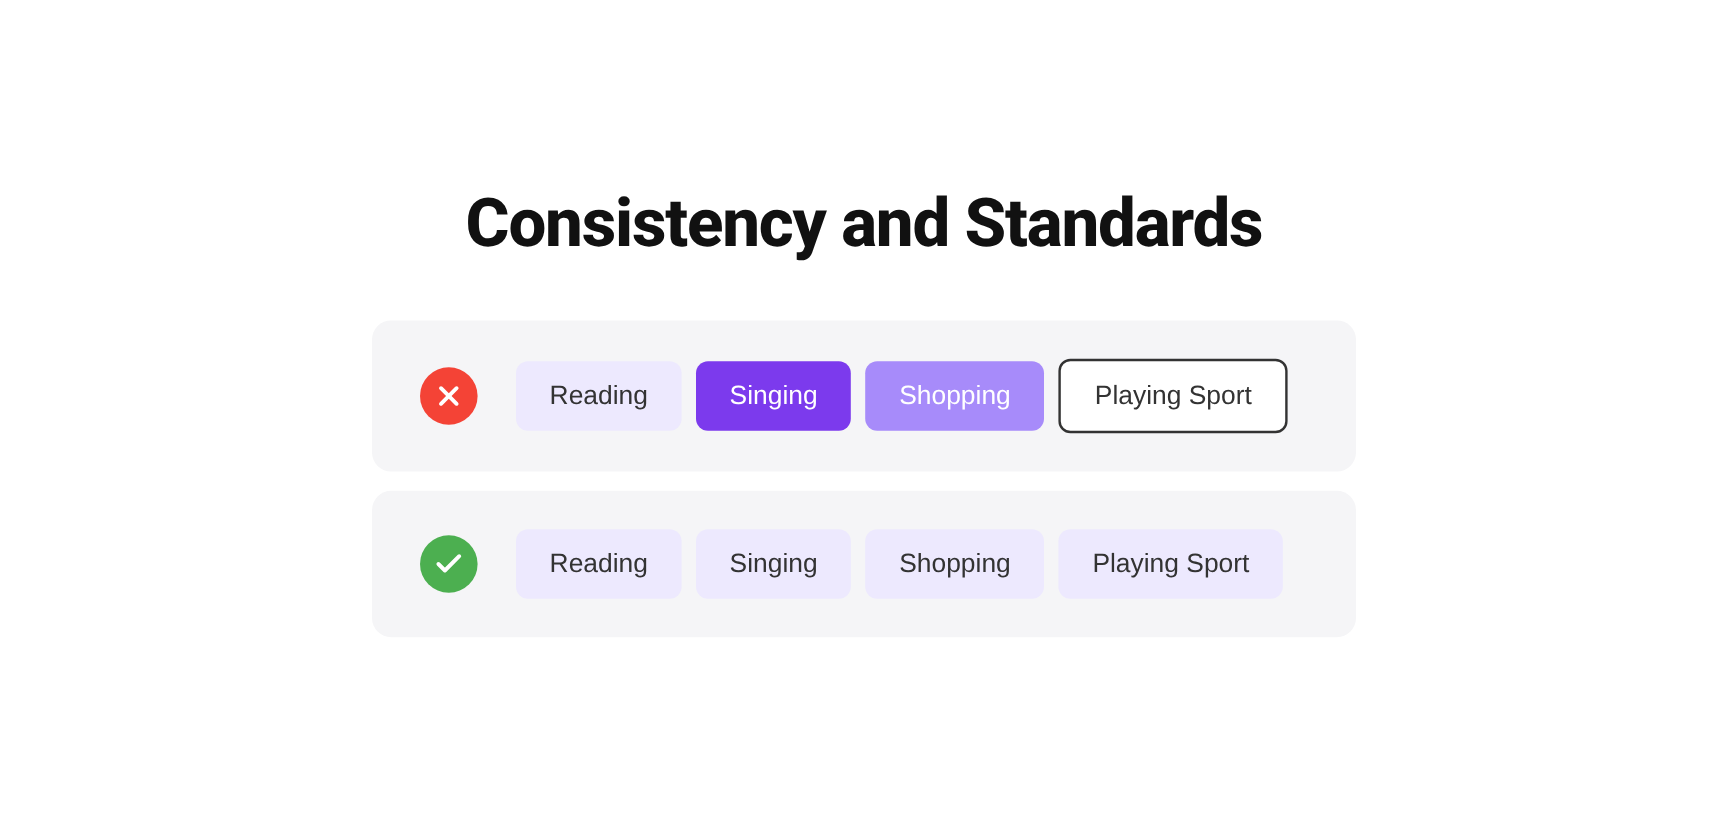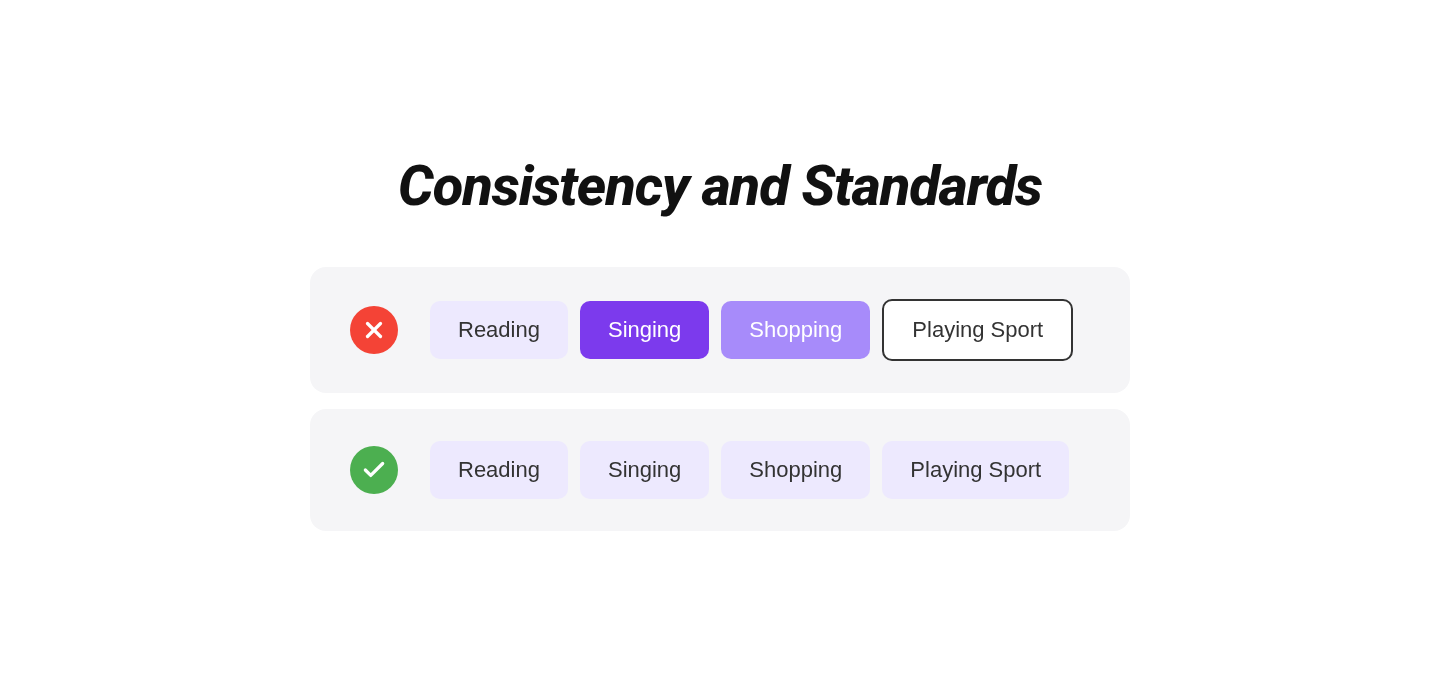--- a/index.html
+++ b/index.html
@@ -19,21 +19,20 @@
       justify-content: center;
       gap: 0px;
     }
 
     .page-title {
       font-size: 56px;
       font-weight: 800;
       color: #111111;
       margin-bottom: 48px;
       letter-spacing: -1px;
-      font-style: italic;
     }
 
     .examples-container {
       display: flex;
       flex-direction: column;
       gap: 16px;
       width: 820px;
     }
 
     .example-row {

